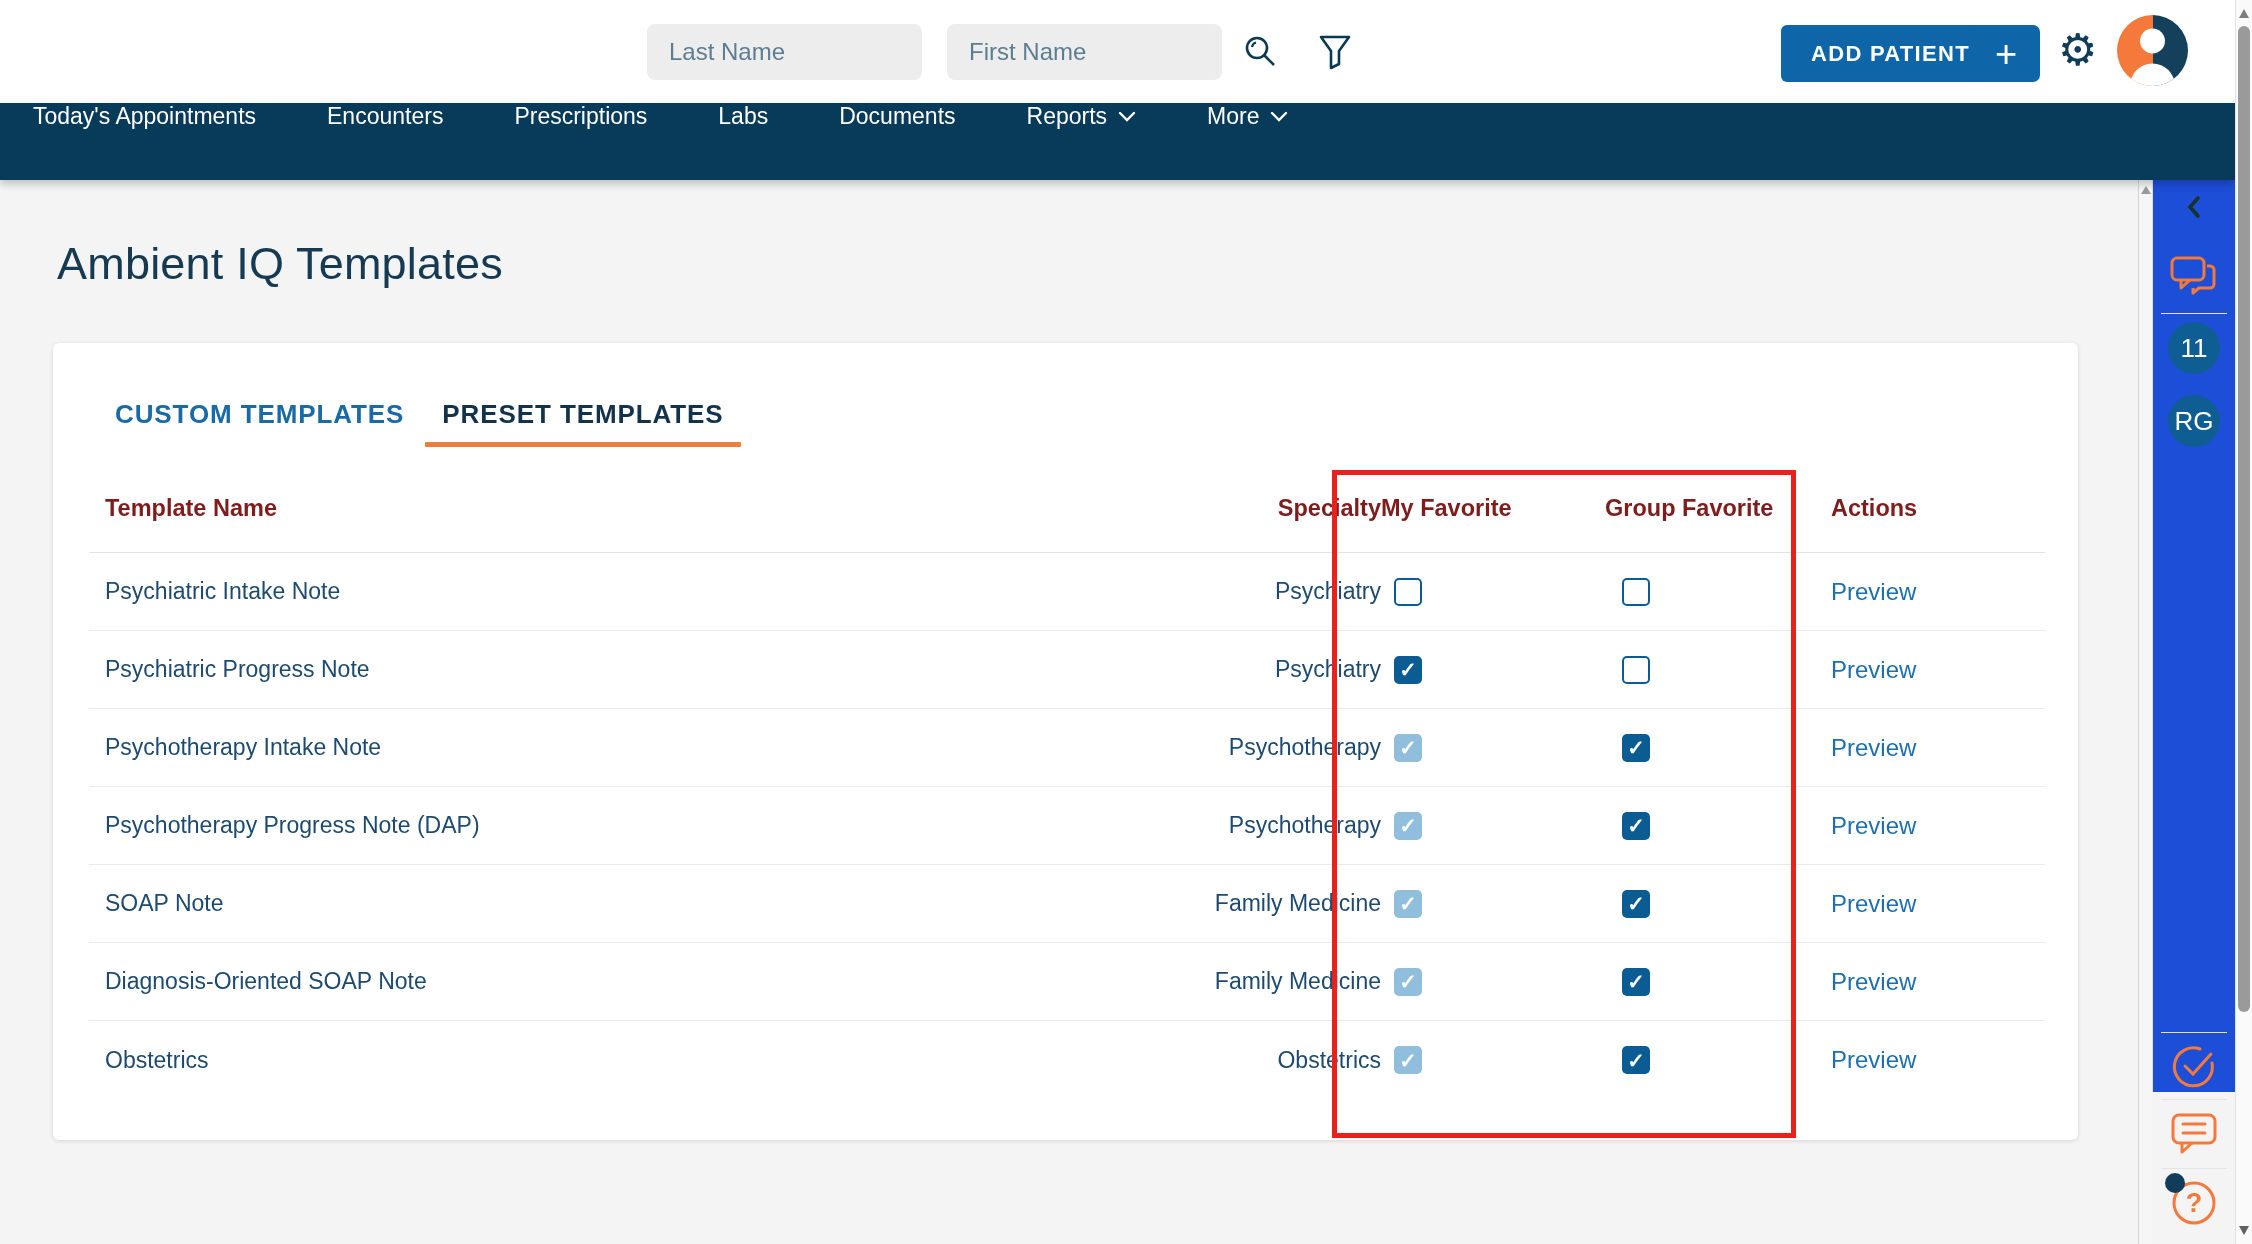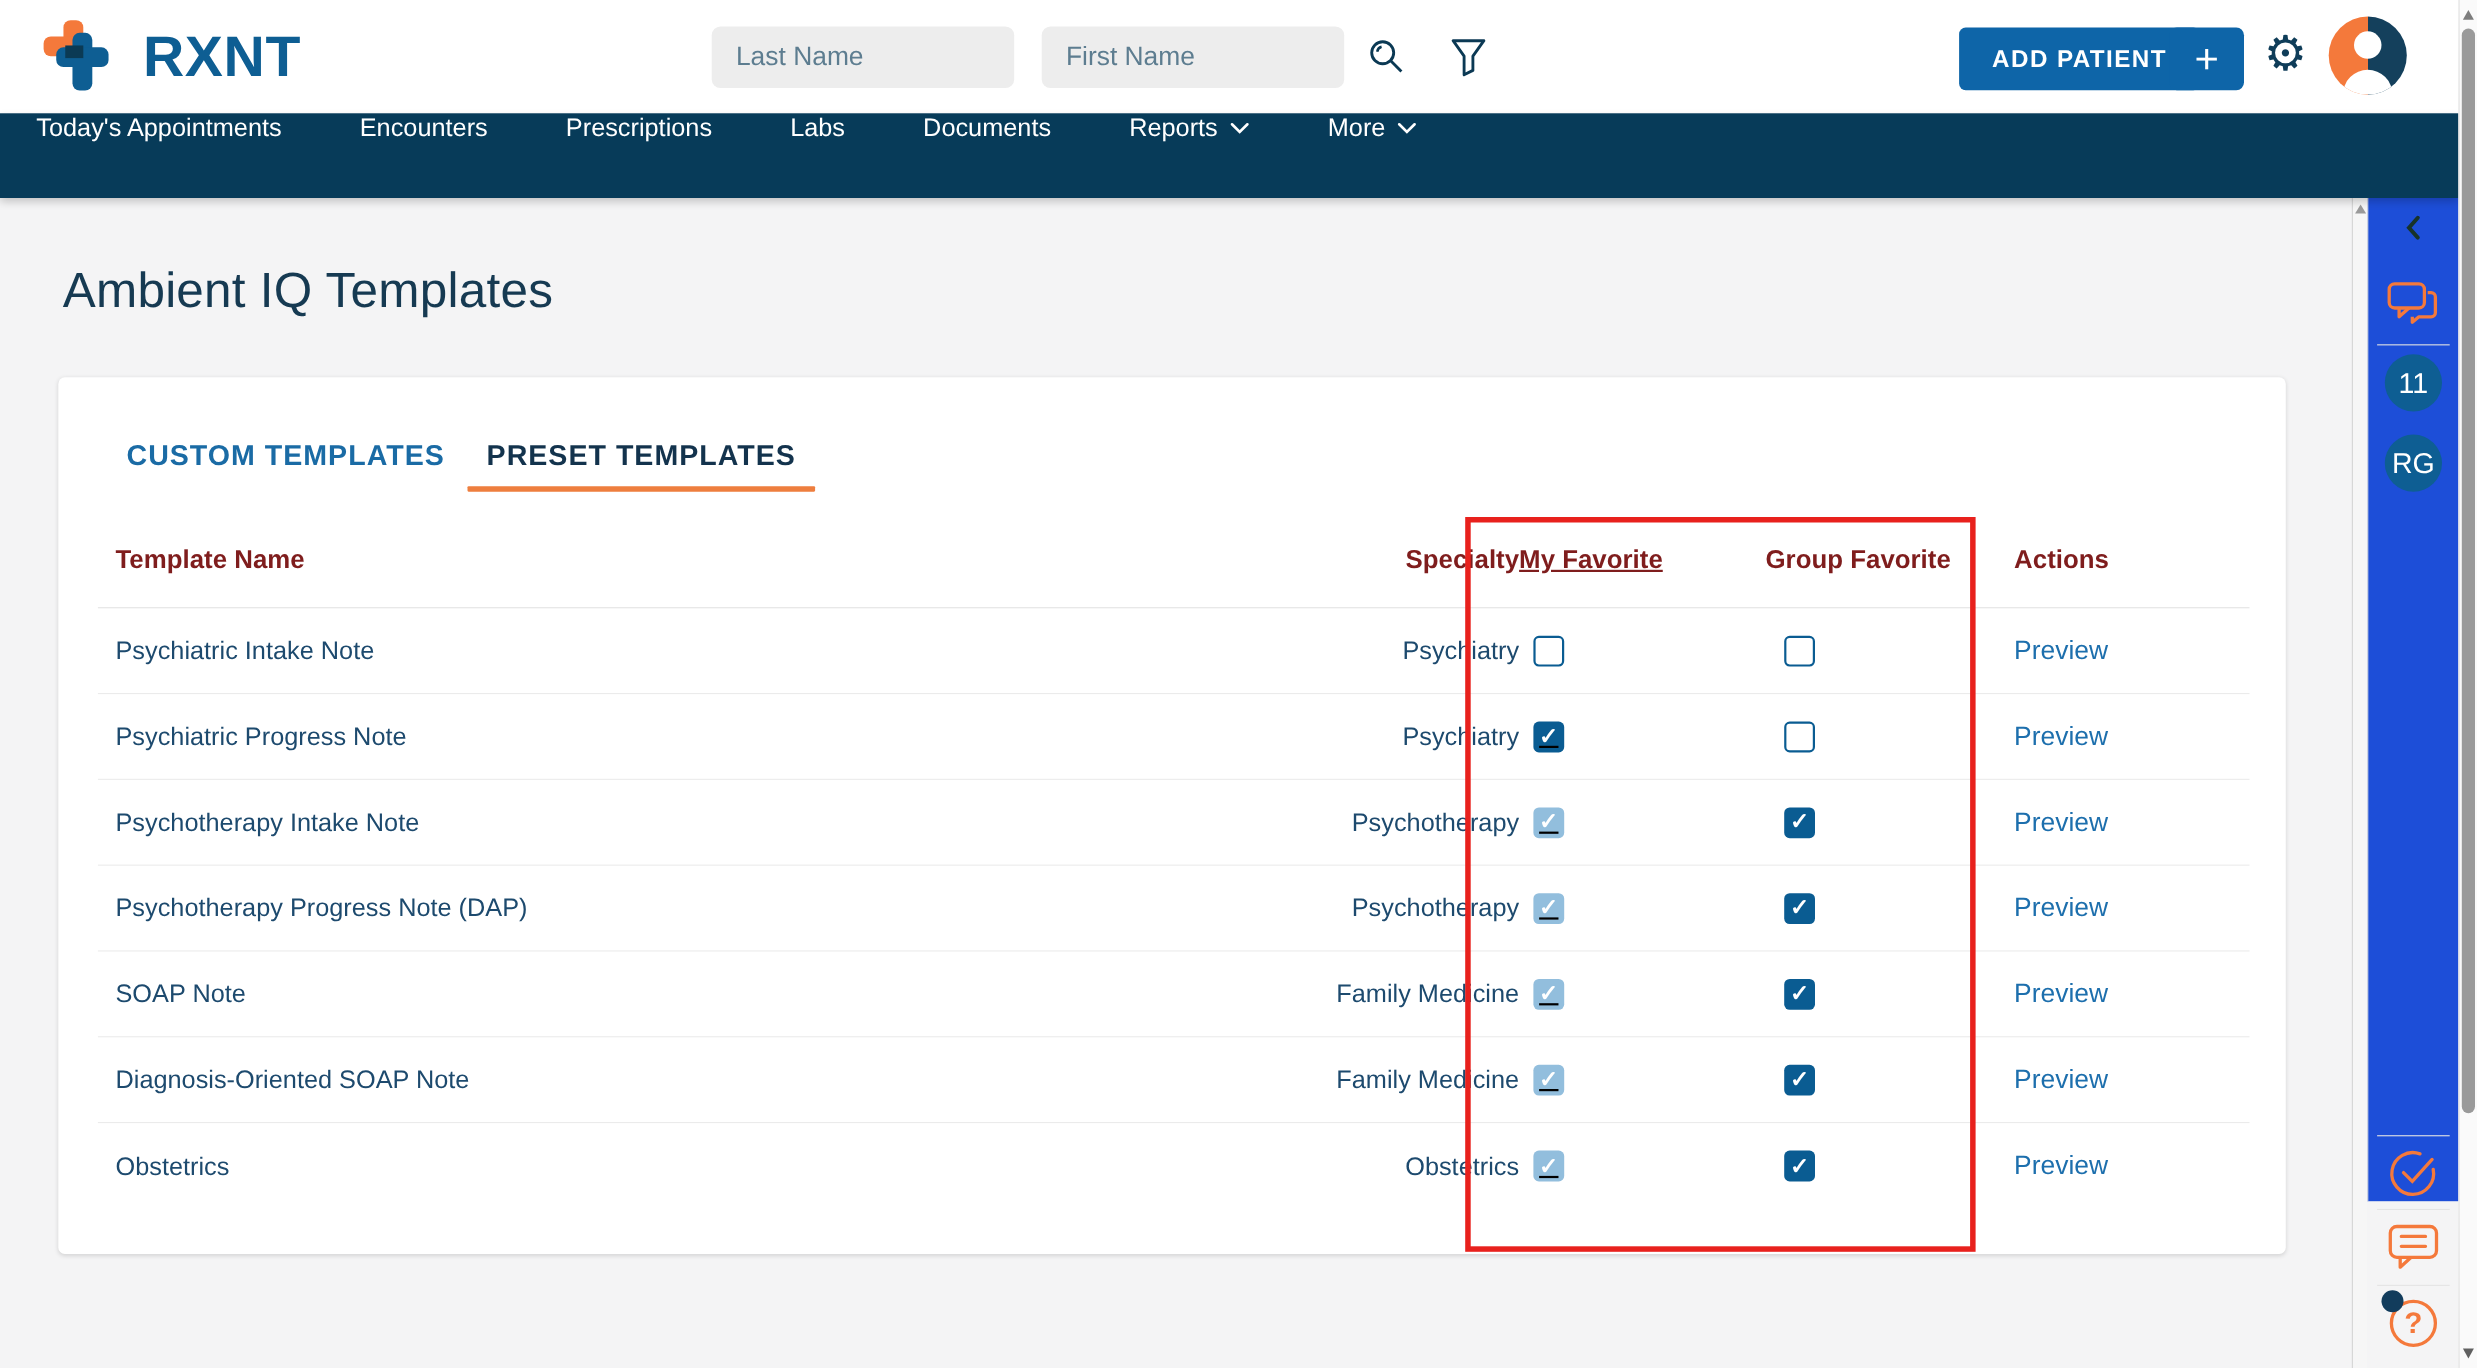--- a/index.html
+++ b/index.html
@@ -39,21 +39,21 @@
   .tab.active { color:#13334d; }
   .tab.active::after { content:""; position:absolute; left:0; right:0; bottom:0; height:5px; background:#ee7e3e; border-radius:1px; }
 
   .table { position:absolute; left:36px; right:33px; top:104px; }
   .trow, .thead { display:flex; align-items:center; }
   .thead { height:106px; padding-top:18px; border-bottom:1px solid #e3e3e3; }
   .trow { height:78px; border-bottom:1px solid #ebebeb; }
   .trow:last-child { border-bottom:none; }
   .c-name { width:992px; padding-left:16px; }
   .c-spec { width:300px;text-align:right; }
-  .c-myfav { width:224px;text-decoration:underline; }
+  .c-myfav { width:224px; }
   .c-grpfav { width:226px; }
   .c-act { flex:1; }
   .thead > div { font-size:23.5px; font-weight:700; color:#7f1d1d; }
   .cell-text { font-size:23px; color:#1d4a6e; }
   .preview-link { font-size:24px; color:#1d6fad; cursor:pointer; text-decoration:none; }
 
   .checkbox { width:28px; height:28px; border:2.5px solid #0a5c92; border-radius:5px; background:#fff; cursor:pointer;
               display:flex; align-items:center; justify-content:center; }
   .c-myfav .checkbox { margin-left:13px; } .c-grpfav .checkbox { margin-left:17px; }
   .checkbox.checked { border:none; background:#0a5c92; }
@@ -76,30 +76,20 @@
   .inner-up { position:absolute; left:2px; top:6px; width:0; height:0; border-left:5px solid transparent; border-right:5px solid transparent; border-bottom:8px solid #9a9a9a; }
   .browser-scroll { position:absolute; left:2235px; top:0; width:17px; height:1244px; background:#fafafa; border-left:1px solid #e2e2e2; z-index:10; }
   .bs-up { position:absolute; left:3px; top:9px; width:0; height:0; border-left:5.5px solid transparent; border-right:5.5px solid transparent; border-bottom:9px solid #7d7d7d; }
   .bs-down { position:absolute; left:3px; top:1226px; width:0; height:0; border-left:5.5px solid transparent; border-right:5.5px solid transparent; border-top:9px solid #606060; }
   .bs-thumb { position:absolute; left:2px; top:26px; width:12px; height:986px; background:#9a9a9a; border-radius:7px; }
 </style>
 </head>
 <body>
 
 <div class="header">
-  <div class="logo">
-    <svg width="82" height="68" viewBox="0 0 100 82">
-      <rect x="24" y="0" width="22" height="40" rx="8" fill="#f4793b"></rect>
-      <rect x="2" y="18" width="44" height="22" rx="8" fill="#f4793b"></rect>
-      <rect x="34" y="14" width="22" height="64" rx="8" fill="#0e5e93"></rect>
-      <rect x="16" y="30" width="58" height="22" rx="8" fill="#0e5e93"></rect>
-      <rect x="26" y="28" width="20" height="14" fill="#0b3a54"></rect>
-    </svg>
-    <span class="logo-text">RXNT</span>
-  </div>
 
   <input class="search-field field-last" placeholder="Last Name" style="">
   <input class="search-field field-first" placeholder="First Name" style="">
 
   <span class="hdr-icon" style="left:1243px;">
     <svg width="36" height="36" viewBox="0 0 36 36" fill="none" stroke="#0b3954" stroke-width="2.6">
       <circle cx="14" cy="14" r="10"></circle>
         <path d="M21.5 21.5 L31 31"></path>
         <path d="M9 13 a5.5 5.5 0 0 1 4-4.5" stroke-width="2.2"></path>
     </svg>

